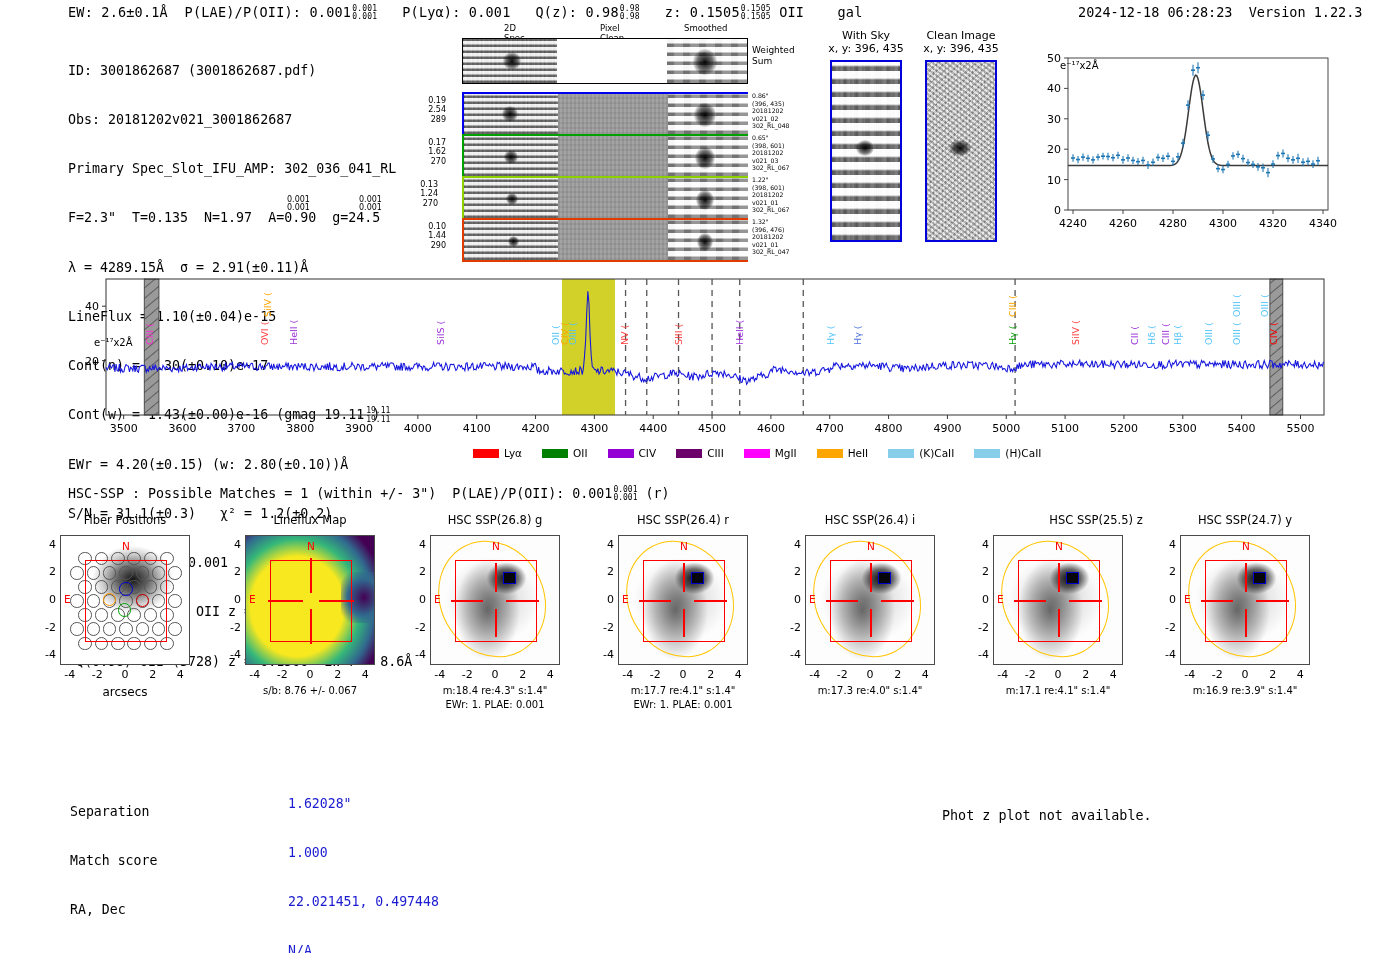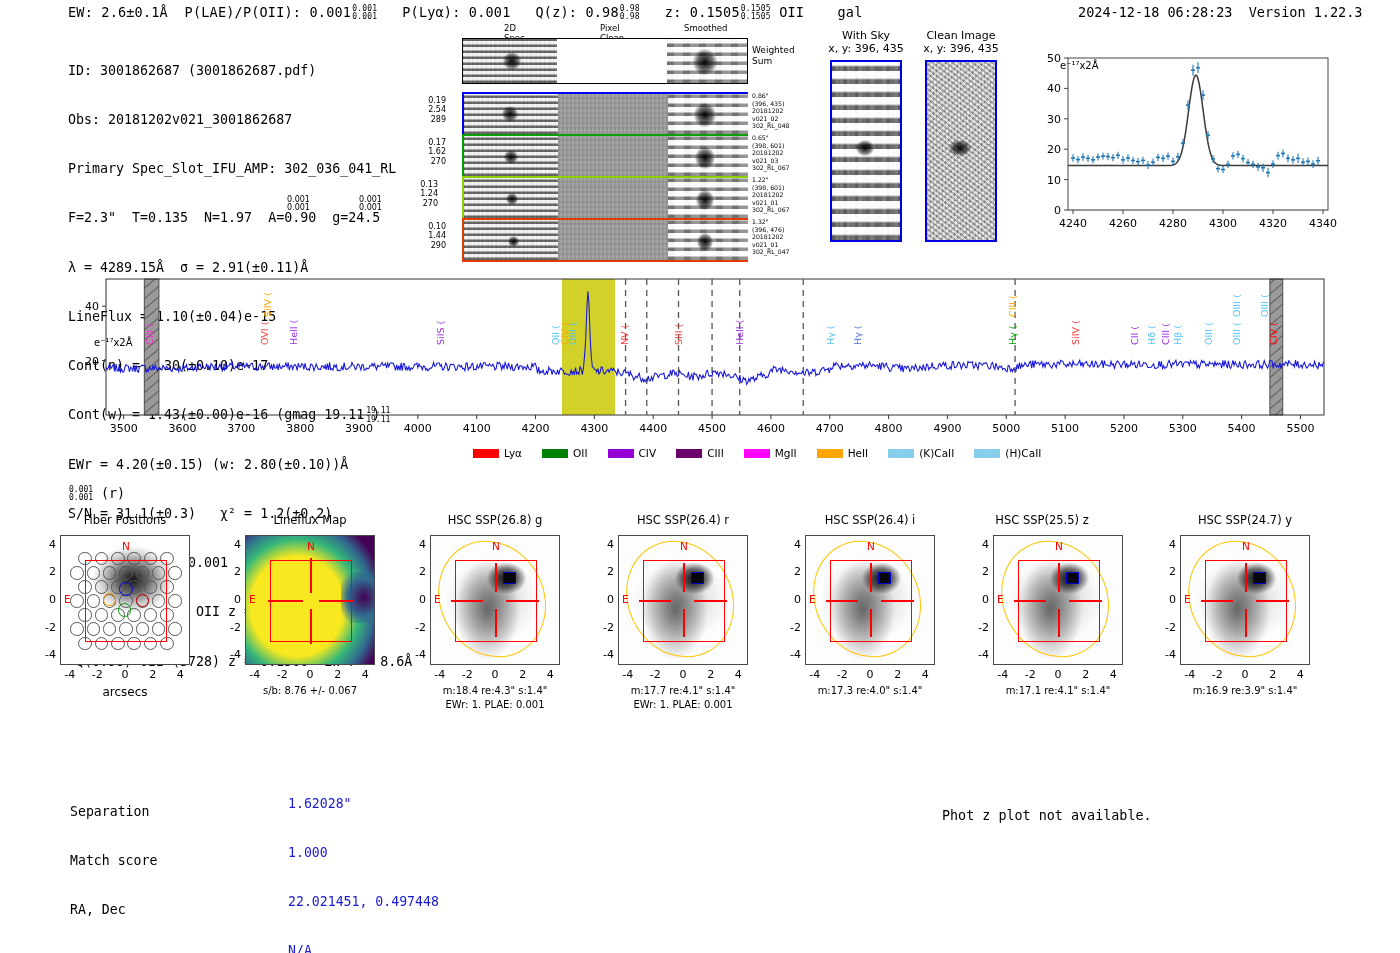--- a/index.html
+++ b/index.html
@@ -502,21 +502,21 @@
     <div class="lgitem">
       <span class="lgsw" style="background:#87ceeb;"></span>
       <span>(K)CaII</span>
     </div>
     <div class="lgitem">
       <span class="lgsw" style="background:#87ceeb;"></span>
       <span>(H)CaII</span>
     </div>
   </div>
 
-<div class="abs mono nw" style="left:68px;top:486px;font-size:13.3px;"><span class="frac"><span>0.001</span><span>0.001</span></span> <span>(r)</span></div>
+<div class="abs mono nw" style="left:68px;top:486px;font-size:13.3px;"><span>HSC-SSP : Possible Matches = 1 (within +/- 3")  P(LAE)/P(OII): 0.001</span><span class="frac"><span>0.001</span><span>0.001</span></span> <span>(r)</span></div>
 
 <div id="cutrow">
     <div class="panel-title abs" style="left:38px;top:513px;width:174px;">Fiber Positions</div>
     <div class="axbox" style="left:60px;top:535px;width:130px;height:130px;">
       <div style="position:absolute;inset:0;background:radial-gradient(ellipse 36% 30% at 56% 34%, #151515 0%, #6a6a6a 35%, #cccccc 65%, #ffffff 88%);"></div>
       <div class="fiber" style="left:17.452127659574465px;top:100.56914893617021px;width:13.5px;height:13.5px;"></div>
       <div class="fiber" style="left:33.77127659574468px;top:100.56914893617021px;width:13.5px;height:13.5px;"></div>
       <div class="fiber" style="left:50.090425531914896px;top:100.56914893617021px;width:13.5px;height:13.5px;"></div>
       <div class="fiber" style="left:66.4095744680851px;top:100.56914893617021px;width:13.5px;height:13.5px;"></div>
       <div class="fiber" style="left:82.72872340425533px;top:100.56914893617021px;width:13.5px;height:13.5px;"></div>
@@ -672,21 +672,21 @@
     <div class="tick abs" style="left:783px;top:648.3191489361702px;width:18px;text-align:right;">-4</div>
     <div class="tick abs" style="left:834.3404255319149px;top:668px;width:16px;text-align:center;">-2</div>
     <div class="tick abs" style="left:783px;top:620.6595744680851px;width:18px;text-align:right;">-2</div>
     <div class="tick abs" style="left:862px;top:668px;width:16px;text-align:center;">0</div>
     <div class="tick abs" style="left:783px;top:593px;width:18px;text-align:right;">0</div>
     <div class="tick abs" style="left:889.6595744680851px;top:668px;width:16px;text-align:center;">2</div>
     <div class="tick abs" style="left:783px;top:565.3404255319149px;width:18px;text-align:right;">2</div>
     <div class="tick abs" style="left:917.3191489361702px;top:668px;width:16px;text-align:center;">4</div>
     <div class="tick abs" style="left:783px;top:537.6808510638298px;width:18px;text-align:right;">4</div>
     <div class="panel-sub" style="left:779px;top:685px;width:182px;">m:17.3  re:4.0"  s:1.4"</div>
-    <div class="panel-title abs" style="left:955px;top:513px;width:174px;">HSC SSP(25.5) z</div>
+    <div class="panel-title abs" style="left:1009px;top:513px;width:174px;">HSC SSP(25.5) z</div>
     <div class="axbox" style="left:993px;top:535px;width:130px;height:130px;">
       <div style="position:absolute;inset:0;background:#fdfdfd;"></div>
       <div style="position:absolute;inset:0;background:radial-gradient(ellipse 20% 16% at 59% 33%, rgba(0,0,0,0.96) 0%, rgba(0,0,0,0.55) 45%, rgba(0,0,0,0) 78%),radial-gradient(ellipse 30% 46% at 44% 58%, rgba(0,0,0,0.52) 0%, rgba(0,0,0,0.22) 52%, rgba(0,0,0,0) 85%),radial-gradient(ellipse 46% 42% at 48% 50%, rgba(0,0,0,0.20) 0%, rgba(0,0,0,0) 80%);"></div>
       <div class="ellipse" style="left:9.100000000000001px;top:2.6px;width:104px;height:119.60000000000001px;transform:rotate(-28deg);"></div>
       <div class="redrect" style="left:23.51063829787234px;top:23.51063829787234px;width:82.9787234042553px;height:82.9787234042553px;"></div>
       <div class="bluerect" style="left:72.15px;top:35.75px;width:13px;height:12.35px;"></div>
       <div class="redtick" style="left:64.2px;top:27.3px;width:1.6px;height:28.6px;"></div>
       <div class="redtick" style="left:64.2px;top:72.80000000000001px;width:1.6px;height:28.6px;"></div>
       <div class="redtick" style="left:19.5px;top:64.2px;height:1.6px;width:32.5px;"></div>
       <div class="redtick" style="left:75.39999999999999px;top:64.2px;height:1.6px;width:32.5px;"></div>

